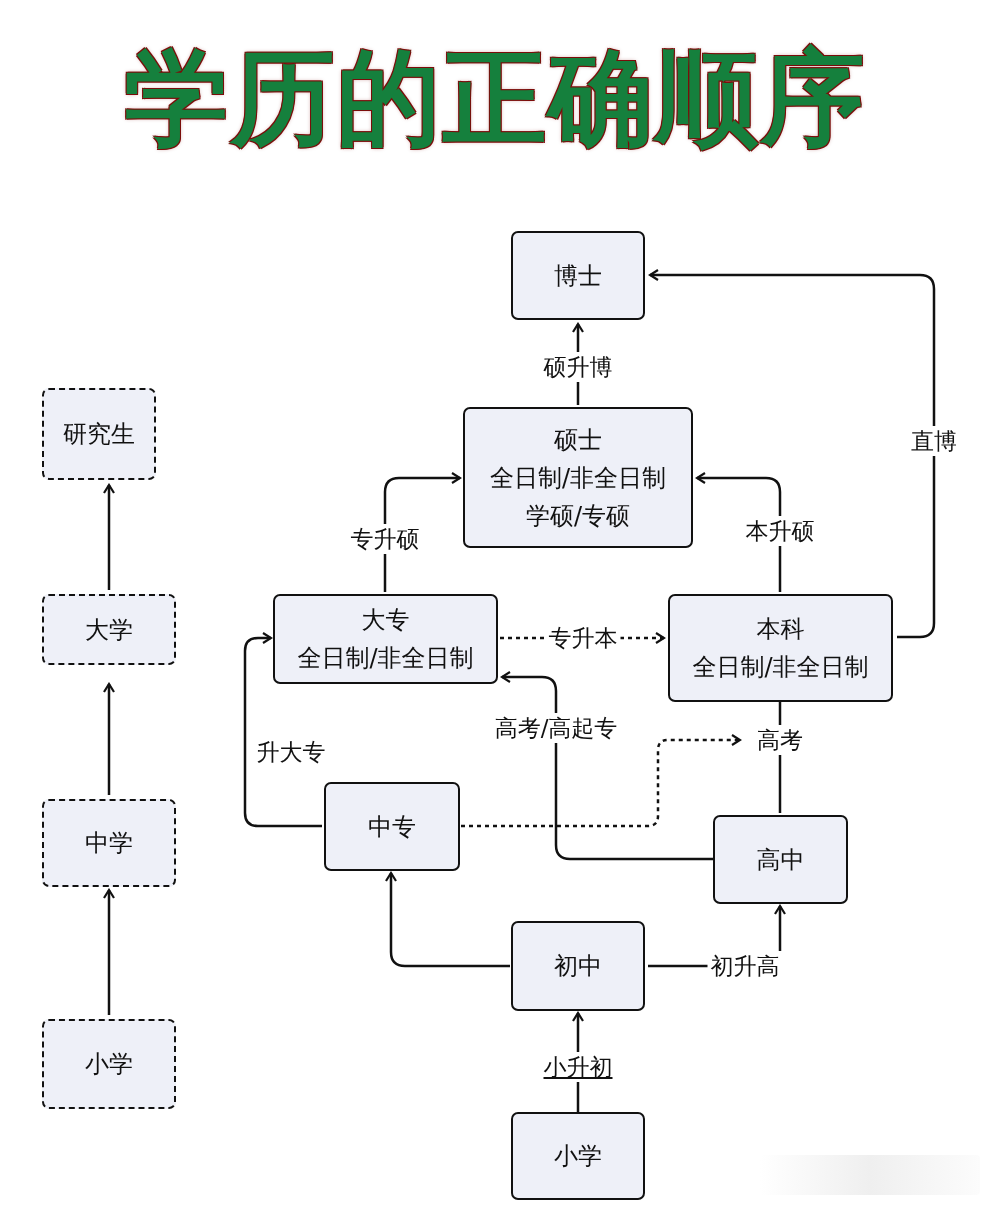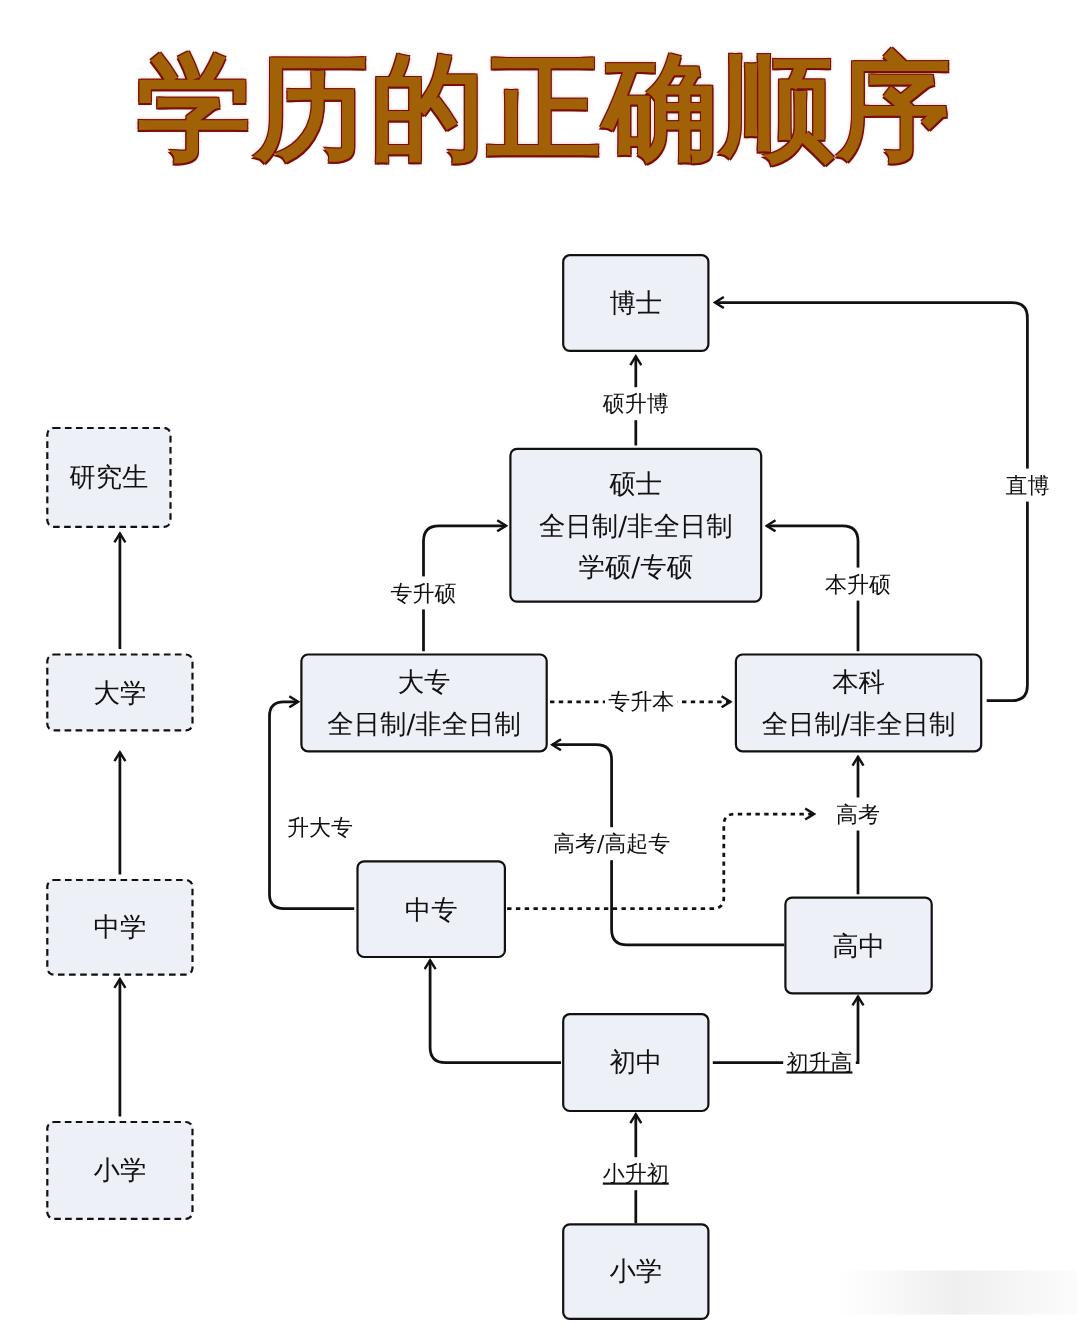--- a/index.html
+++ b/index.html
@@ -1,28 +1,28 @@
 <!DOCTYPE html>
 <html><head>
 <meta charset="utf-8">
 <style>
   html, body { margin: 0; padding: 0; background: #ffffff; }
   body { width: 991px; height: 1209px; position: relative; overflow: hidden;
          font-family: "DejaVu Sans", "Liberation Sans", sans-serif; color: #111; }
   .title { position: absolute; left: 0; top: 38px; width: 991px; text-align: center;
-           font-size: 104px; font-weight: bold; color: #a16207; letter-spacing: 2px;
+           font-size: 104px; font-weight: bold; color: #15803d; letter-spacing: 2px;
            text-shadow: 1px 1px 0 #7a0d0a, -1px -1px 0 #7a0d0a, 1px -1px 0 #7a0d0a, -1px 1px 0 #7a0d0a, 0 0 4px rgba(120,0,0,0.4);
            line-height: 120px; }
   svg.edges { position: absolute; left: 0; top: 0; width: 991px; height: 1209px; }
   .node { position: absolute; box-sizing: border-box; background: #eef0f8;
           border: 2.5px solid #111; border-radius: 7px;
           display: flex; flex-direction: column; justify-content: center;
           font-size: 24px; line-height: 38px; text-align: center; }
   .node.dashed { border: 2.5px dashed #111; }
-  .lbl { position: absolute; font-size: 20px; background: #fff; white-space: nowrap;
+  .lbl { position: absolute; font-size: 23px; background: #fff; white-space: nowrap;
          line-height: 30px; padding: 0 3px; transform: translate(-50%, -50%); }
   .watermark { position: absolute; left: 760px; top: 1155px; width: 220px; height: 40px;
                background: linear-gradient(90deg, rgba(240,240,240,0.0), rgba(235,235,235,0.8), rgba(245,245,245,0.3));
                border-radius: 4px; }
 </style>
 </head>
 <body>
 
 <div class="title">学历的正确顺序</div>
 
@@ -82,21 +82,21 @@
 </div>
 <div class="node" style="left:463px;top:407px;width:230px;height:141px;">
   <span>硕士</span>
   <span>全日制/非全日制</span>
   <span>学硕/专硕</span>
 </div>
 <div class="node" style="left:273px;top:594px;width:225px;height:90px;">
   <span>大专</span>
   <span>全日制/非全日制</span>
 </div>
-<div class="node" style="left:668px;top:594px;width:225px;height:90px;">
+<div class="node" style="left:668px;top:594px;width:225px;height:108px;">
   <span>本科</span>
   <span>全日制/非全日制</span>
 </div>
 <div class="node" style="left:324px;top:782px;width:136px;height:89px;">
   <span>中专</span>
 </div>
 <div class="node" style="left:713px;top:815px;width:135px;height:89px;">
   <span>高中</span>
 </div>
 <div class="node" style="left:511px;top:921px;width:134px;height:90px;">
@@ -105,18 +105,18 @@
 <div class="node" style="left:511px;top:1112px;width:134px;height:88px;">
   <span>小学</span>
 </div>
 
 <div class="lbl" style="left:578px;top:367px;">硕升博</div>
 <div class="lbl" style="left:934px;top:441px;">直博</div>
 <div class="lbl" style="left:385px;top:539px;">专升硕</div>
 <div class="lbl" style="left:780px;top:531px;">本升硕</div>
 <div class="lbl" style="left:583px;top:638px;">专升本</div>
 <div class="lbl" style="left:245px;top:752px;margin-left:46px;">升大专</div>
-<div class="lbl" style="left:556px;top:767px;">高考/高起专</div>
+<div class="lbl" style="left:556px;top:728px;">高考/高起专</div>
 <div class="lbl" style="left:780px;top:740px;">高考</div>
-<div class="lbl" style="left:745px;top:966px;text-decoration:underline;">初升高</div>
+<div class="lbl" style="left:745px;top:966px;">初升高</div>
 <div class="lbl" style="left:578px;top:1067px;text-decoration:underline;">小升初</div>
 
 <div class="watermark"></div>
 
 </body></html>

